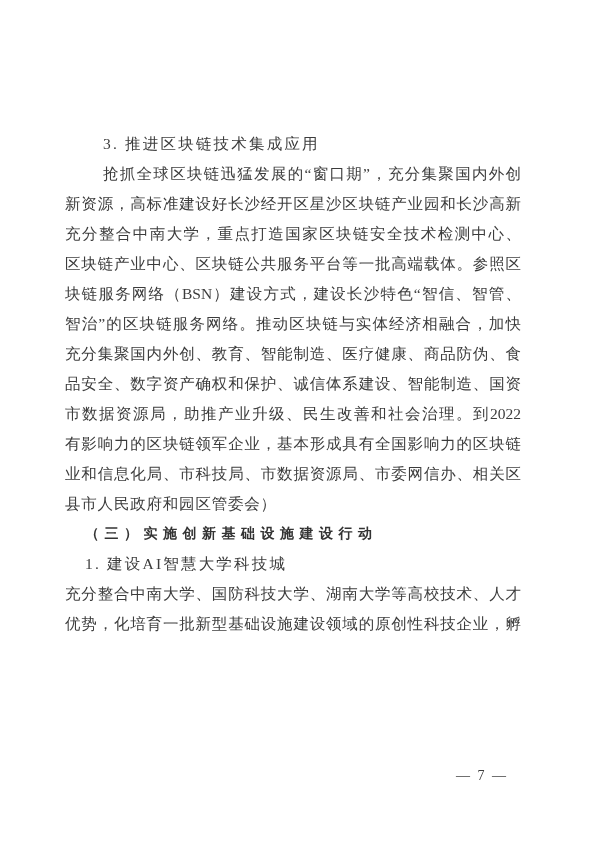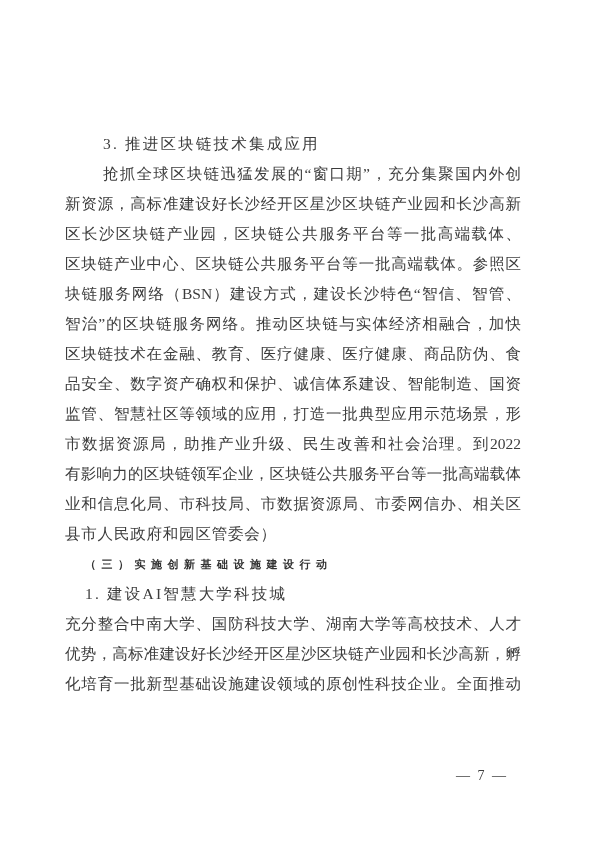--- a/index.html
+++ b/index.html
@@ -38,21 +38,21 @@
     text-align-last: justify;
   }
   .kind-body:not(.justify) {
     letter-spacing: 0.8px;
   }
   .kind-numbered-heading {
     letter-spacing: 2.2px;
   }
   .kind-section-heading {
     font-weight: 700;
-    font-size: 11px;
+    font-size: 14px;
     letter-spacing: 5.5px;
     color: #333333;
   }
   .indent-2 { text-indent: 38px; }
   .indent-1 { text-indent: 20px; }
   .page-number {
     position: absolute;
     top: 766px;
     right: 92px;
     font-size: 14px;
@@ -62,31 +62,29 @@
   }
 </style>
 </head>
 <body>
 
 <div class="page">
   <div class="content">
       <div class="line kind-numbered-heading indent-2">3. 推进区块链技术集成应用</div>
       <div class="line kind-body justify indent-2">抢抓全球区块链迅猛发展的“窗口期”，充分集聚国内外创</div>
       <div class="line kind-body justify">新资源，高标准建设好长沙经开区星沙区块链产业园和长沙高新</div>
-      <div class="line kind-body justify">区长沙区块链产业园，区块链公共服务平台等一批高端载体、</div>
+      <div class="line kind-body justify">充分整合中南大学，重点打造国家区块链安全技术检测中心、</div>
       <div class="line kind-body justify">区块链产业中心、区块链公共服务平台等一批高端载体。参照区</div>
       <div class="line kind-body justify">块链服务网络（BSN）建设方式，建设长沙特色“智信、智管、</div>
       <div class="line kind-body justify">智治”的区块链服务网络。推动区块链与实体经济相融合，加快</div>
-      <div class="line kind-body justify">区块链技术在金融、教育、医疗健康、医疗健康、商品防伪、食</div>
+      <div class="line kind-body justify">充分集聚国内外创、教育、智能制造、医疗健康、商品防伪、食</div>
       <div class="line kind-body justify">品安全、数字资产确权和保护、诚信体系建设、智能制造、国资</div>
-      <div class="line kind-body justify">监管、智慧社区等领域的应用，打造一批典型应用示范场景，形</div>
       <div class="line kind-body justify">市数据资源局，助推产业升级、民生改善和社会治理。到2022</div>
-      <div class="line kind-body justify">有影响力的区块链领军企业，区块链公共服务平台等一批高端载体</div>
+      <div class="line kind-body justify">有影响力的区块链领军企业，基本形成具有全国影响力的区块链</div>
       <div class="line kind-body justify">业和信息化局、市科技局、市数据资源局、市委网信办、相关区</div>
       <div class="line kind-body">县市人民政府和园区管委会）</div>
       <div class="line kind-section-heading indent-1">（三）实施创新基础设施建设行动</div>
       <div class="line kind-numbered-heading indent-1">1. 建设AI智慧大学科技城</div>
       <div class="line kind-body justify">充分整合中南大学、国防科技大学、湖南大学等高校技术、人才</div>
-      <div class="line kind-body justify">优势，高标准建设好长沙经开区星沙区块链产业园和长沙高新，孵</div>
-      <div class="line kind-body justify">化培育一批新型基础设施建设领域的原创性科技企业。全面推动</div>
+      <div class="line kind-body justify">优势，化培育一批新型基础设施建设领域的原创性科技企业，孵</div>
     </div>
   <div class="page-number">— 7 —</div>
 </div>
 
 </body></html>

